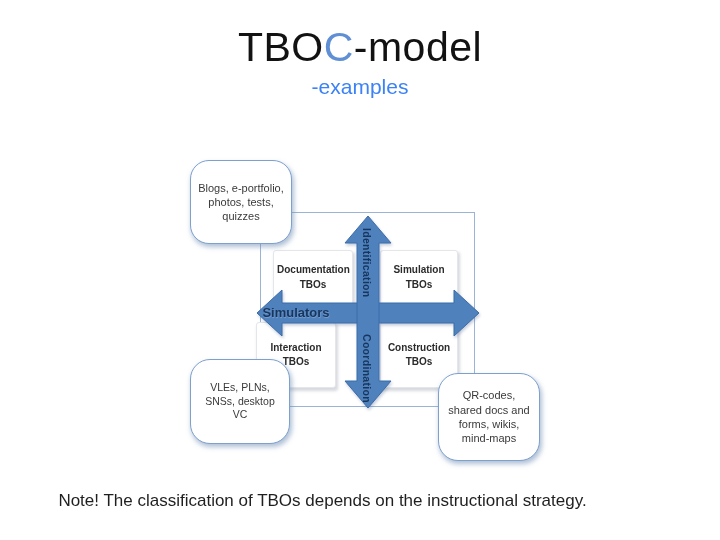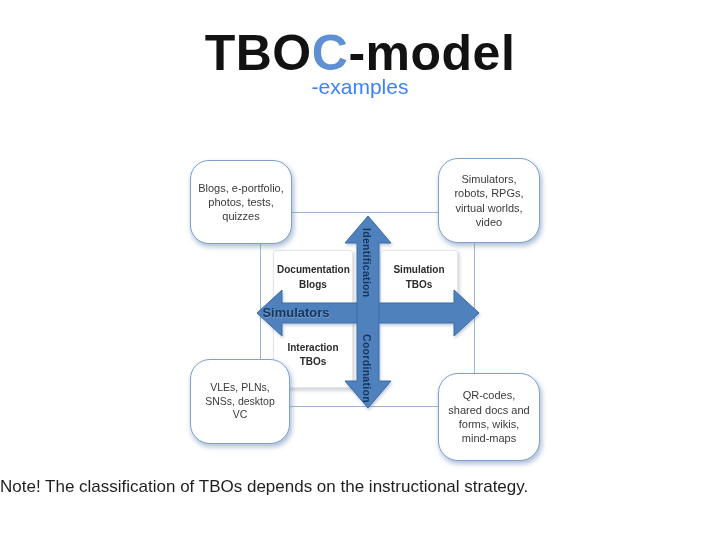--- a/index.html
+++ b/index.html
@@ -8,21 +8,21 @@
     width: 720px; height: 540px;
     position: relative;
     font-family: "Liberation Sans", sans-serif;
     overflow: hidden;
   }
 
   
   .title {
     position: absolute; top: 24px; left: 0; width: 720px;
     text-align: center;
-    font-size: 50px; font-weight: 700; color: #121212;
+    font-size: 41px; font-weight: 400; color: #121212;
     letter-spacing: 0.5px;
   }
   .title .c-highlight { color: #5f8fd4; }
   .subtitle {
     position: absolute; top: 75px; left: 0; width: 720px;
     text-align: center;
     font-size: 21px; color: #3b82f6;
   }
 
   
@@ -45,21 +45,21 @@
     border-radius: 3px;
     box-shadow: 1.5px 2.5px 3px rgba(120,130,150,0.30);
     display: flex; align-items: center; justify-content: center;
     text-align: center;
     font-size: 10px; font-weight: bold; color: #2b2b2b;
     line-height: 1.45;
     padding: 2px;
   }
   .quad-tl { left: 83px;  top: 92px;  width: 80px; height: 55px; }
   .quad-tr { left: 190px; top: 92px;  width: 78px; height: 55px; }
-  .quad-bl { left: 83px;  top: 164px; width: 80px; height: 66px; }
+  .quad-bl { left: 66px;  top: 164px; width: 80px; height: 66px; }
   .quad-br { left: 190px; top: 164px; width: 78px; height: 66px; }
   .quad-card span { display: block; width: 72px; }
 
   .arrows-svg {
     position: absolute; left: 0; top: 0;
     width: 350px; height: 306px;
     filter: drop-shadow(1px 2px 1.5px rgba(90,110,150,0.35));
   }
 
   .axis-label-h {
@@ -95,63 +95,63 @@
   }
   .corner-tl { left: 0;     top: 2px;   width: 102px; height: 84px; border-radius: 19px; }
   .corner-tr { left: 248px; top: 0;     width: 102px; height: 85px; }
   .corner-bl { left: 0;     top: 201px; width: 100px; height: 85px; }
   .corner-br { left: 248px; top: 215px; width: 102px; height: 88px; }
   .corner-box span { display: block; width: 88px; }
   .corner-bl span { width: 94px; font-size: 10.5px; }
 
   
   .note {
-    position: absolute; top: 477px; left: 0; width: 645px;
-    text-align: left;
+    position: absolute; top: 491px; left: 0; width: 645px;
+    text-align: center;
     font-size: 17px; color: #1f1f1f;
   }
 </style>
 </head>
 <body>
 
 <div class="title"><span>TBO</span><span class="c-highlight">C</span><span>-model</span></div>
 
 <div class="subtitle">-examples</div>
 
 <div class="diagram">
 
   <div class="frame"></div>
 
   <div class="quad-card quad-tl">
-    <span>Documentation Blogs</span>
+    <span>Documentation TBOs</span>
   </div>
   <div class="quad-card quad-tr">
     <span>Simulation TBOs</span>
   </div>
   <div class="quad-card quad-bl">
     <span>Interaction TBOs</span>
+  </div>
+  <div class="quad-card quad-br">
+    <span>Construction TBOs</span>
   </div>
 
   <svg class="arrows-svg" viewBox="0 0 350 306" xmlns="http://www.w3.org/2000/svg">
 
     <polygon points="67,155 92,132 92,145 264,145 264,132 289,155 264,178 264,165 92,165 92,178" fill="#4f81bd" stroke="#3b6ca8" stroke-width="1"></polygon>
 
     <polygon points="178,58 201,85 189,85 189,223 201,223 178,250 155,223 167,223 167,85 155,85" fill="#4f81bd" stroke="#3b6ca8" stroke-width="1"></polygon>
   </svg>
 
   <div class="axis-label-v axis-identification">Identification</div>
   <div class="axis-label-v axis-coordination">Coordination</div>
   <div class="axis-label-h axis-reflection">Simulators</div>
 
   <div class="corner-box corner-tl">
     <span>Blogs, e-portfolio, photos, tests, quizzes</span>
   </div>
-  <div class="corner-box corner-tr">
-    <span>Simulators, robots, RPGs, virtual worlds, video</span>
-  </div>
   <div class="corner-box corner-bl">
     <span>VLEs, PLNs, SNSs, desktop VC</span>
   </div>
   <div class="corner-box corner-br">
     <span>QR-codes, shared docs and forms, wikis, mind-maps</span>
   </div>
 
 </div>
 
 <div class="note">Note! The classification of TBOs depends on the instructional strategy.</div>

